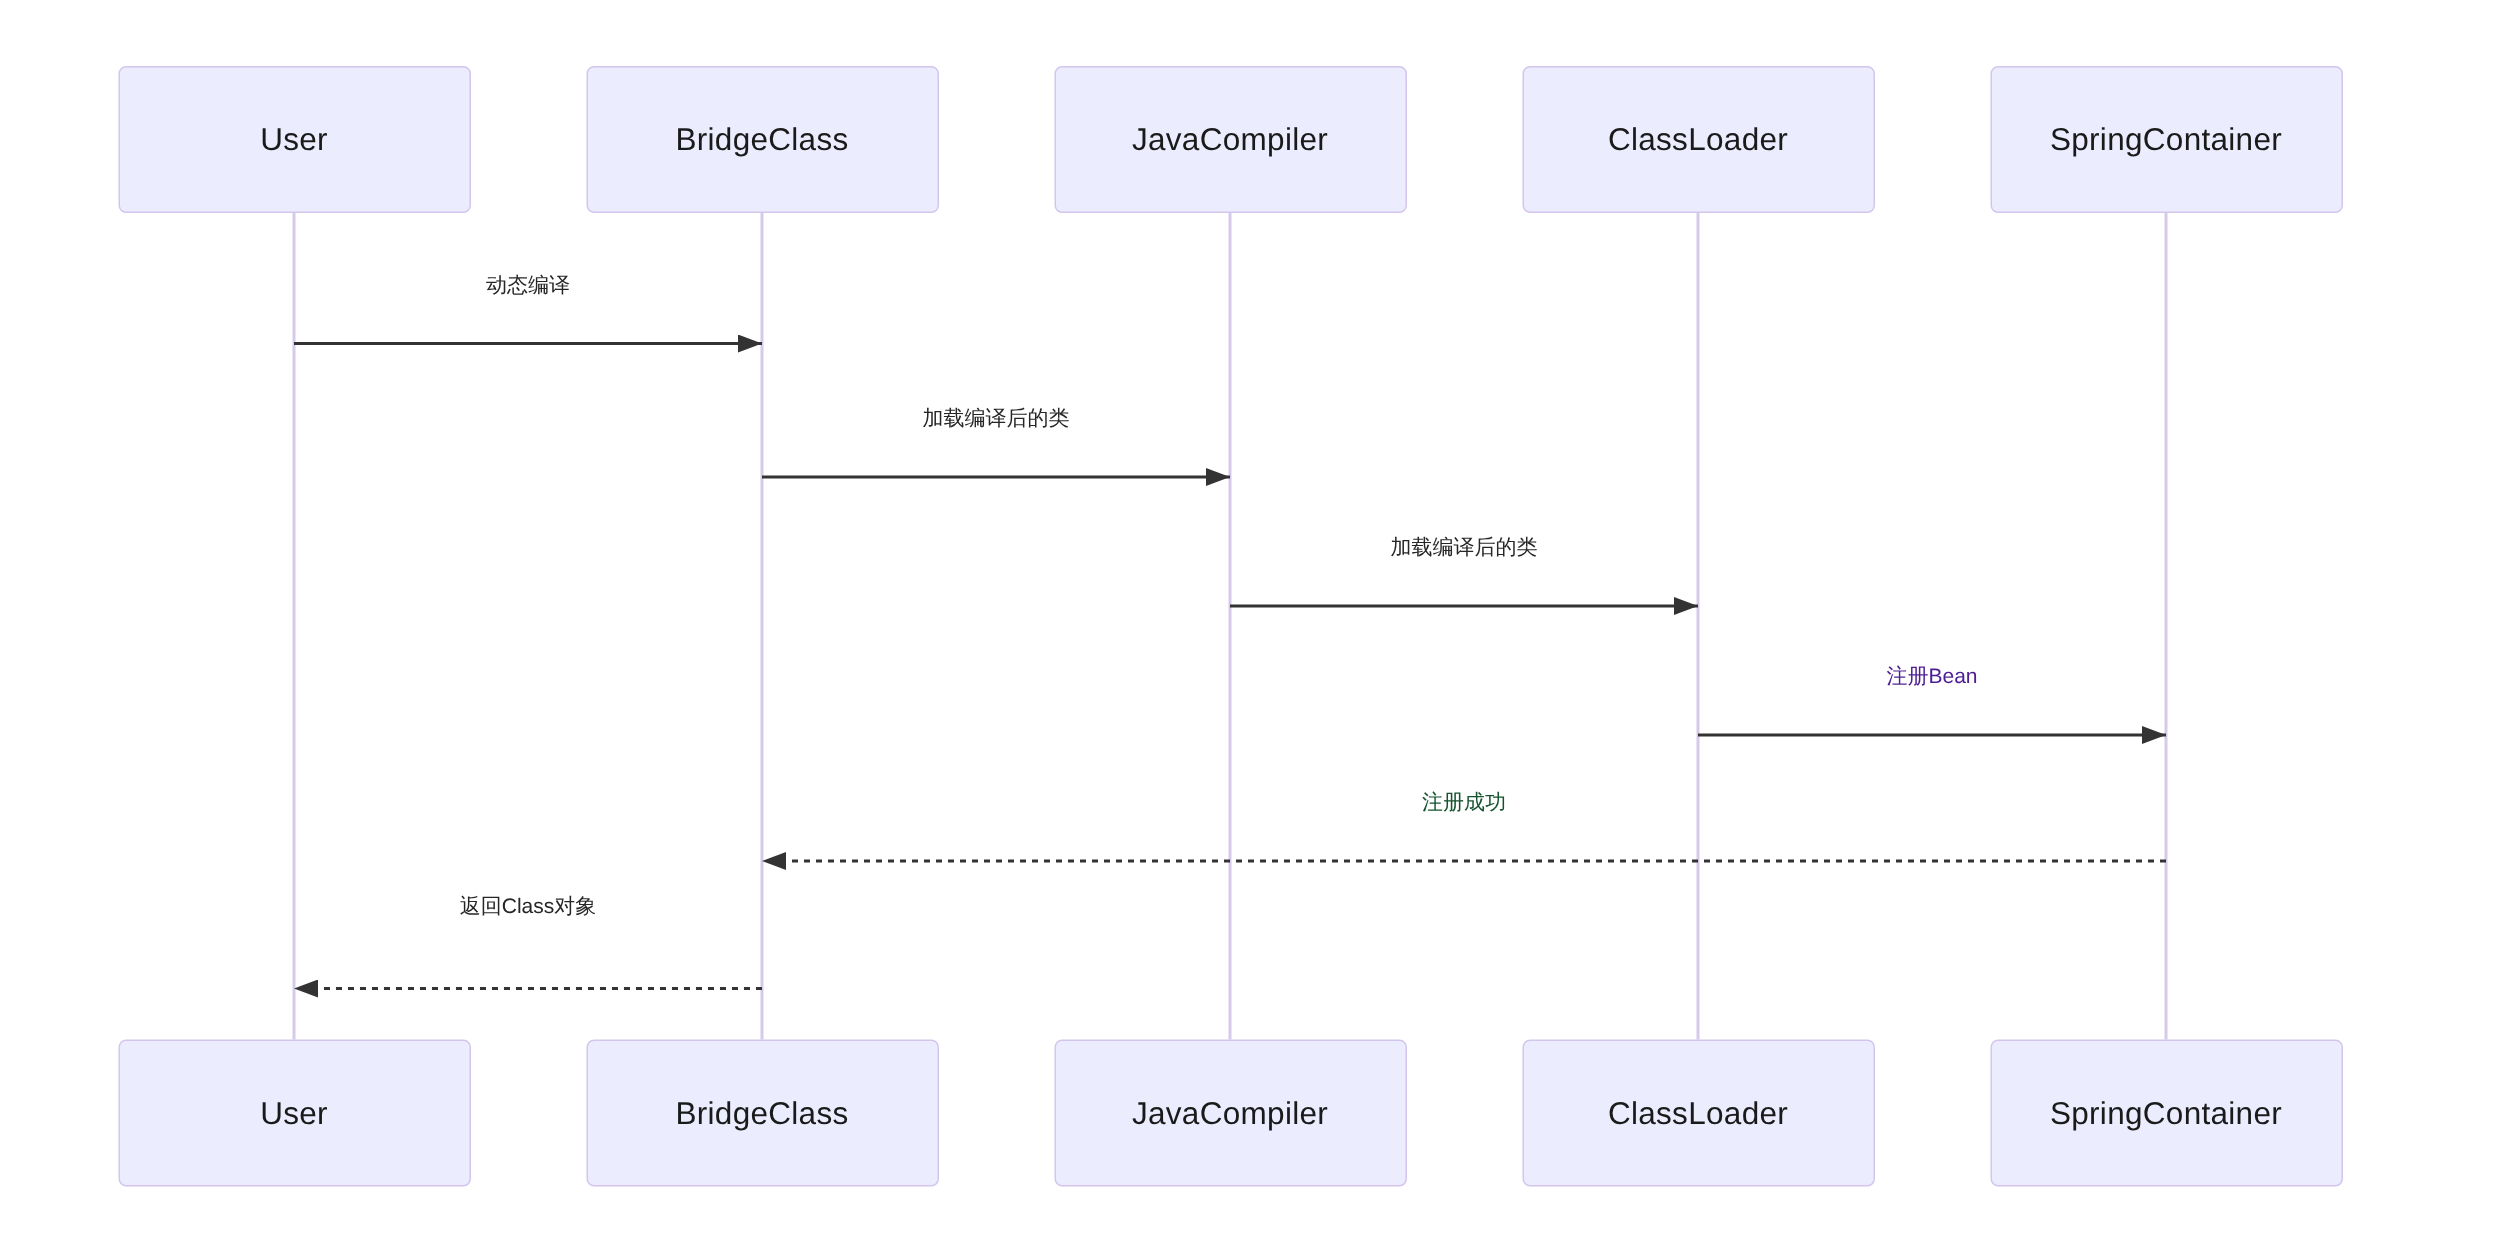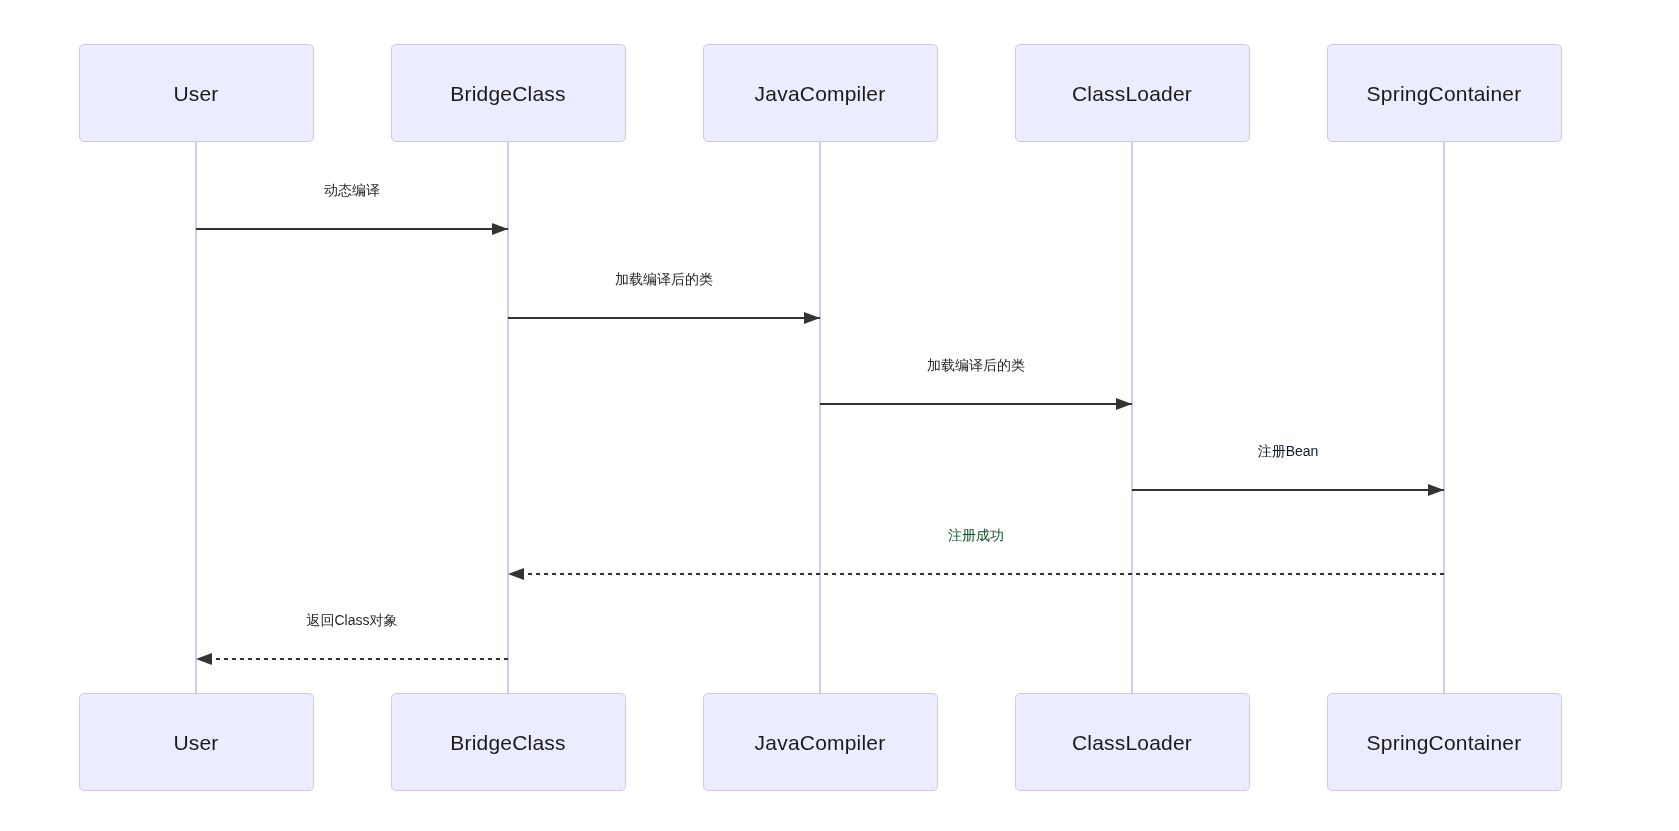--- a/index.html
+++ b/index.html
@@ -93,16 +93,16 @@
       <line x1="196" y1="229" x2="508" y2="229" stroke="#333333" stroke-width="2" marker-end="url(#arrowhead)"></line>
       <line x1="508" y1="318" x2="820" y2="318" stroke="#333333" stroke-width="2" marker-end="url(#arrowhead)"></line>
       <line x1="820" y1="404" x2="1132" y2="404" stroke="#333333" stroke-width="2" marker-end="url(#arrowhead)"></line>
       <line x1="1132" y1="490" x2="1444" y2="490" stroke="#333333" stroke-width="2" marker-end="url(#arrowhead)"></line>
       <line x1="1444" y1="574" x2="508" y2="574" stroke="#333333" stroke-width="2" stroke-dasharray="4,4" marker-end="url(#arrowhead)"></line>
       <line x1="508" y1="659" x2="196" y2="659" stroke="#333333" stroke-width="2" stroke-dasharray="4,4" marker-end="url(#arrowhead)"></line>
     </svg>
     <div class="msg-label" style="left: 352px; top: 190px; color: rgb(38, 38, 38);">动态编译</div>
     <div class="msg-label" style="left: 664px; top: 279px; color: rgb(38, 38, 38);">加载编译后的类</div>
     <div class="msg-label" style="left: 976px; top: 365px; color: rgb(38, 38, 38); text-align: right;">加载编译后的类</div>
-    <div class="msg-label" style="left: 1288px; top: 451px; color: #0f172a;">注册Bean</div>
+    <div class="msg-label" style="left: 1288px; top: 451px; color: #4c1d95;">注册Bean</div>
     <div class="msg-label" style="left: 976px; top: 535px; color: #14532d;">注册成功</div>
-    <div class="msg-label" style="left: 352px; top: 620px; color: rgb(38, 38, 38);">返回Class对象</div>
+    <div class="msg-label" style="left: 352px; top: 604px; color: rgb(38, 38, 38);">返回Class对象</div>
   </div>
 
 </body></html>

